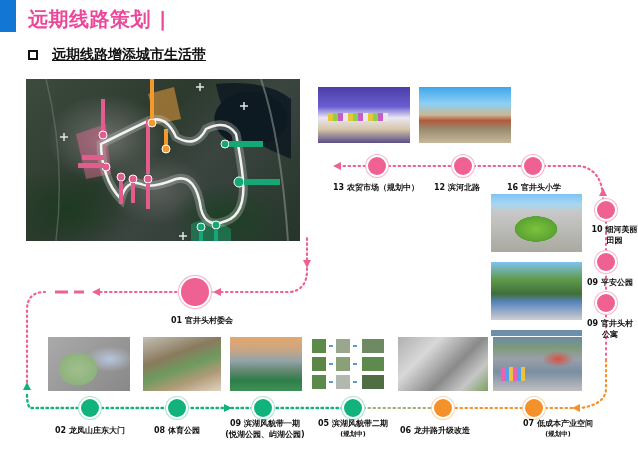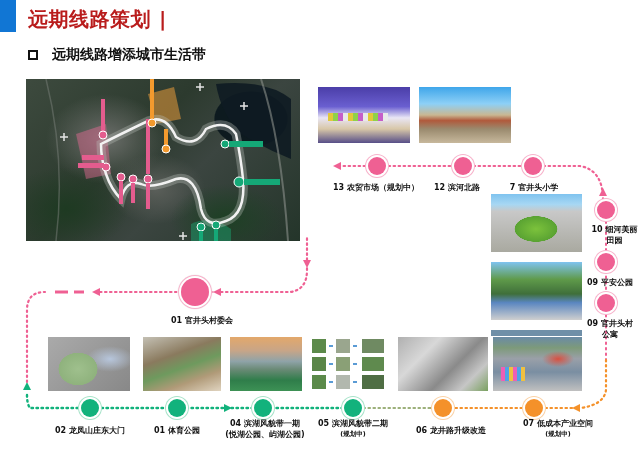--- a/index.html
+++ b/index.html
@@ -1,23 +1,23 @@
 <!DOCTYPE html>
 <html><head>
 <meta charset="utf-8">
 <style>
   * { box-sizing: border-box; margin: 0; padding: 0; }
   html, body { width: 638px; height: 452px; background: #ffffff; overflow: hidden; }
   body { position: relative; font-family: "DejaVu Sans", sans-serif; color: #111; }
   .abs { position: absolute; }
 
   .title-bar { left: 0; top: 0; width: 16px; height: 32px; background: #1176d4; }
-  .page-title { left: 28px; top: 6px; font-size: 20px; font-weight: bold; color: #b91c1c; letter-spacing: 0.5px; white-space: nowrap; }
+  .page-title { left: 28px; top: 6px; font-size: 20px; font-weight: bold; color: #ec4899; letter-spacing: 0.5px; white-space: nowrap; }
   .page-title .sep { margin-left: 8px; }
-  .subtitle-wrap { left: 28px; top: 46px; display: flex; align-items: center; gap: 14px; }
+  .subtitle-wrap { left: 28px; top: 46px; display: flex; align-items: center; gap: 14px; text-decoration: underline; }
   .sq { width: 10px; height: 10px; border: 2px solid #111; }
   .subtitle { font-size: 14px; font-weight: bold; color: #111; white-space: nowrap; }
 
   
   .map { left: 26px; top: 79px; width: 274px; height: 162px; overflow: hidden;
     background:
       radial-gradient(ellipse 60px 45px at 225px 40px, #0d1a1f 0%, #0d1a1f 60%, transparent 62%),
       radial-gradient(ellipse 90px 60px at 40px 130px, #1e3a22 0%, transparent 70%),
       radial-gradient(ellipse 80px 50px at 200px 140px, #1d4024 0%, transparent 70%),
       radial-gradient(ellipse 70px 50px at 130px 110px, #5b5f5a 0%, transparent 70%),
@@ -211,44 +211,44 @@
 <div class="node orange" style="left:434px;top:399px;width:18px;height:18px;" data-name="station-06-node"></div>
 <div class="node orange" style="left:525px;top:399px;width:18px;height:18px;" data-name="station-07-node"></div>
 <div class="node pink" style="left:597px;top:294px;width:18px;height:18px;" data-name="station-08-node"></div>
 <div class="node pink" style="left:597px;top:253px;width:18px;height:18px;" data-name="station-09-node"></div>
 <div class="node pink" style="left:597px;top:201px;width:18px;height:18px;" data-name="station-10-node"></div>
 
 <div class="node pink" style="left:368px;top:157px;width:18px;height:18px;" data-name="station-13-node"></div>
 
 <div class="lbl" style="left:164px;top:315px;width:76px;" data-name="station-01-label">01 官井头村委会</div>
 <div class="lbl" style="left:46px;top:425px;width:88px;" data-name="station-02-label">02 龙凤山庄东大门</div>
-<div class="lbl" style="left:147px;top:425px;width:60px;" data-name="station-03-label">01 体育公园</div>
+<div class="lbl" style="left:147px;top:425px;width:60px;" data-name="station-03-label">08 体育公园</div>
 <div class="lbl" style="left:220px;top:418px;width:90px;" data-name="station-04-label">
-  <span data-name="station-04-title">04 滨湖风貌带一期</span>
+  <span data-name="station-04-title">09 滨湖风貌带一期</span>
   <span style="display:block;" data-name="station-04-subtitle">(悦湖公园、屿湖公园)</span>
 </div>
 <div class="lbl" style="left:310px;top:418px;width:86px;" data-name="station-05-label">
   <span data-name="station-05-title">05 滨湖风貌带二期</span>
   <small data-name="station-05-subtitle">(规划中)</small>
 </div>
-<div class="lbl" style="left:408px;top:425px;width:86px;" data-name="station-06-label">06 龙井路升级改造</div>
+<div class="lbl" style="left:392px;top:425px;width:86px;" data-name="station-06-label">06 龙井路升级改造</div>
 <div class="lbl" style="left:514px;top:418px;width:88px;" data-name="station-07-label">
   <span data-name="station-07-title">07 低成本产业空间</span>
   <small data-name="station-07-subtitle">(规划中)</small>
 </div>
 <div class="lbl" style="left:582px;top:318px;width:56px;" data-name="station-08-label">
   <span data-name="station-08-title">09 官井头村</span>
   <span style="display:block;" data-name="station-08-title-line2">公寓</span>
 </div>
 <div class="lbl" style="left:582px;top:277px;width:56px;" data-name="station-09-label">09 平安公园</div>
 <div class="lbl" style="left:582px;top:224px;width:65px;" data-name="station-10-label">
   <span data-name="station-10-title">10 细河美丽</span>
   <span style="display:block;" data-name="station-10-title-line2">田园</span>
 </div>
-<div class="lbl" style="left:504px;top:182px;width:60px;" data-name="station-11-label">7 官井头小学</div>
+<div class="lbl" style="left:504px;top:182px;width:60px;" data-name="station-11-label">16 官井头小学</div>
 <div class="lbl" style="left:432px;top:182px;width:50px;" data-name="station-12-label">12 滨河北路</div>
 <div class="lbl" style="left:330px;top:182px;width:92px;" data-name="station-13-label">13 农贸市场（规划中）</div>
 
 <div class="node pink" style="left:524px;top:157px;width:18px;height:18px;" data-name="station-11-node-marker"></div>
 <div class="node pink" style="left:454px;top:157px;width:18px;height:18px;" data-name="station-12-node"></div>
 
 <style>
 </style>
 
 </body></html>

